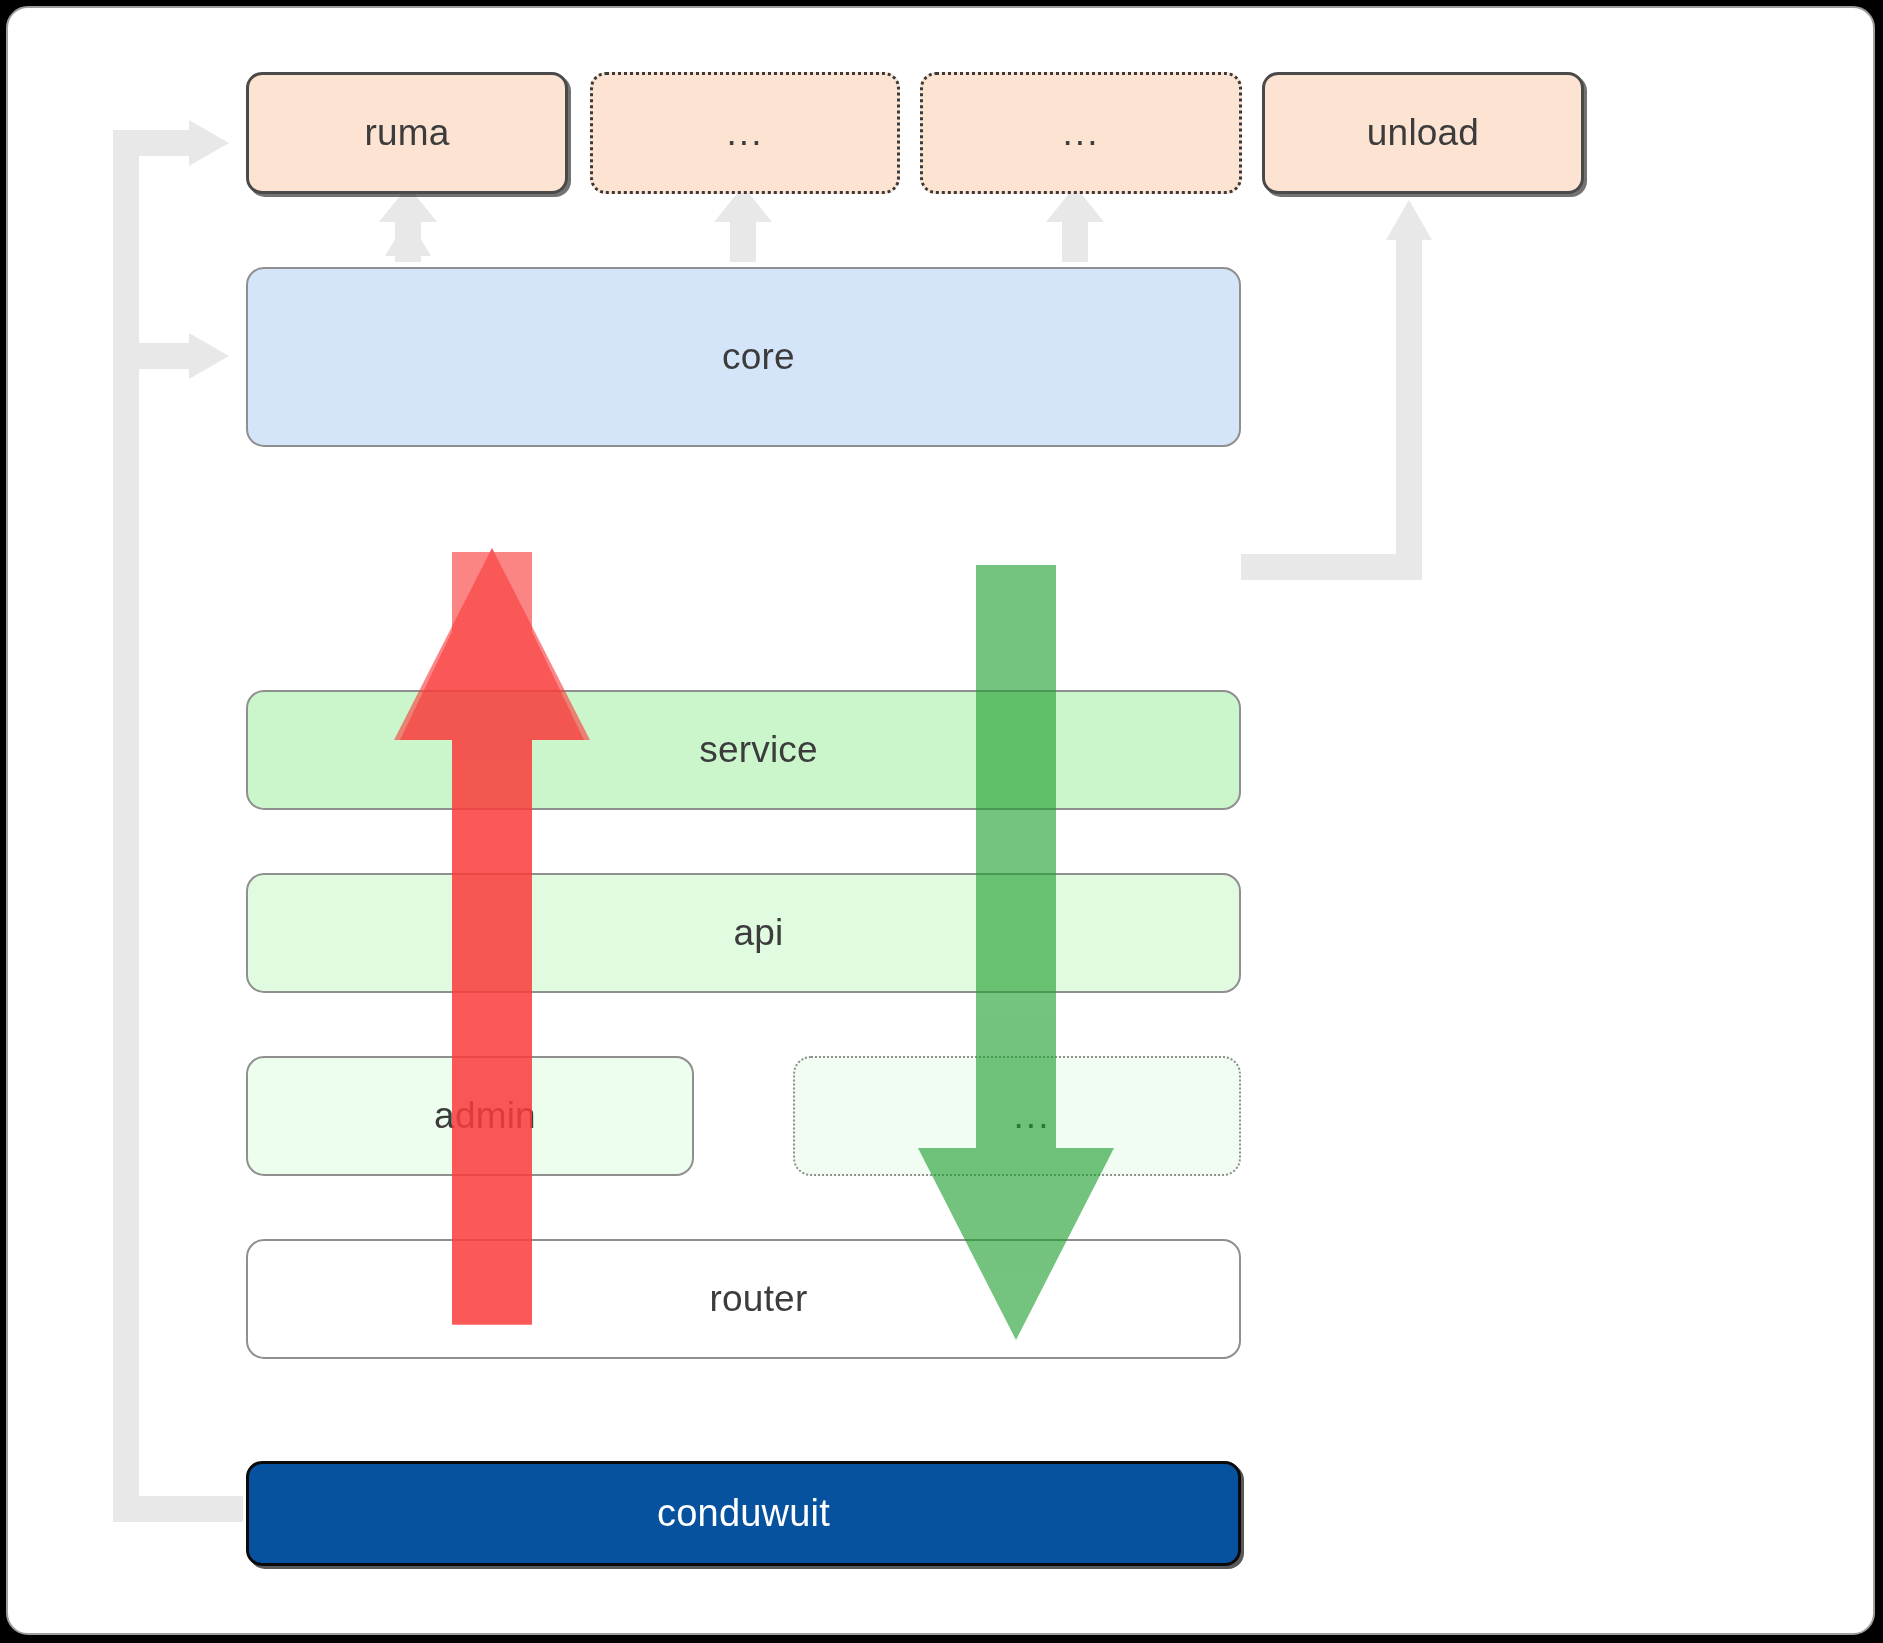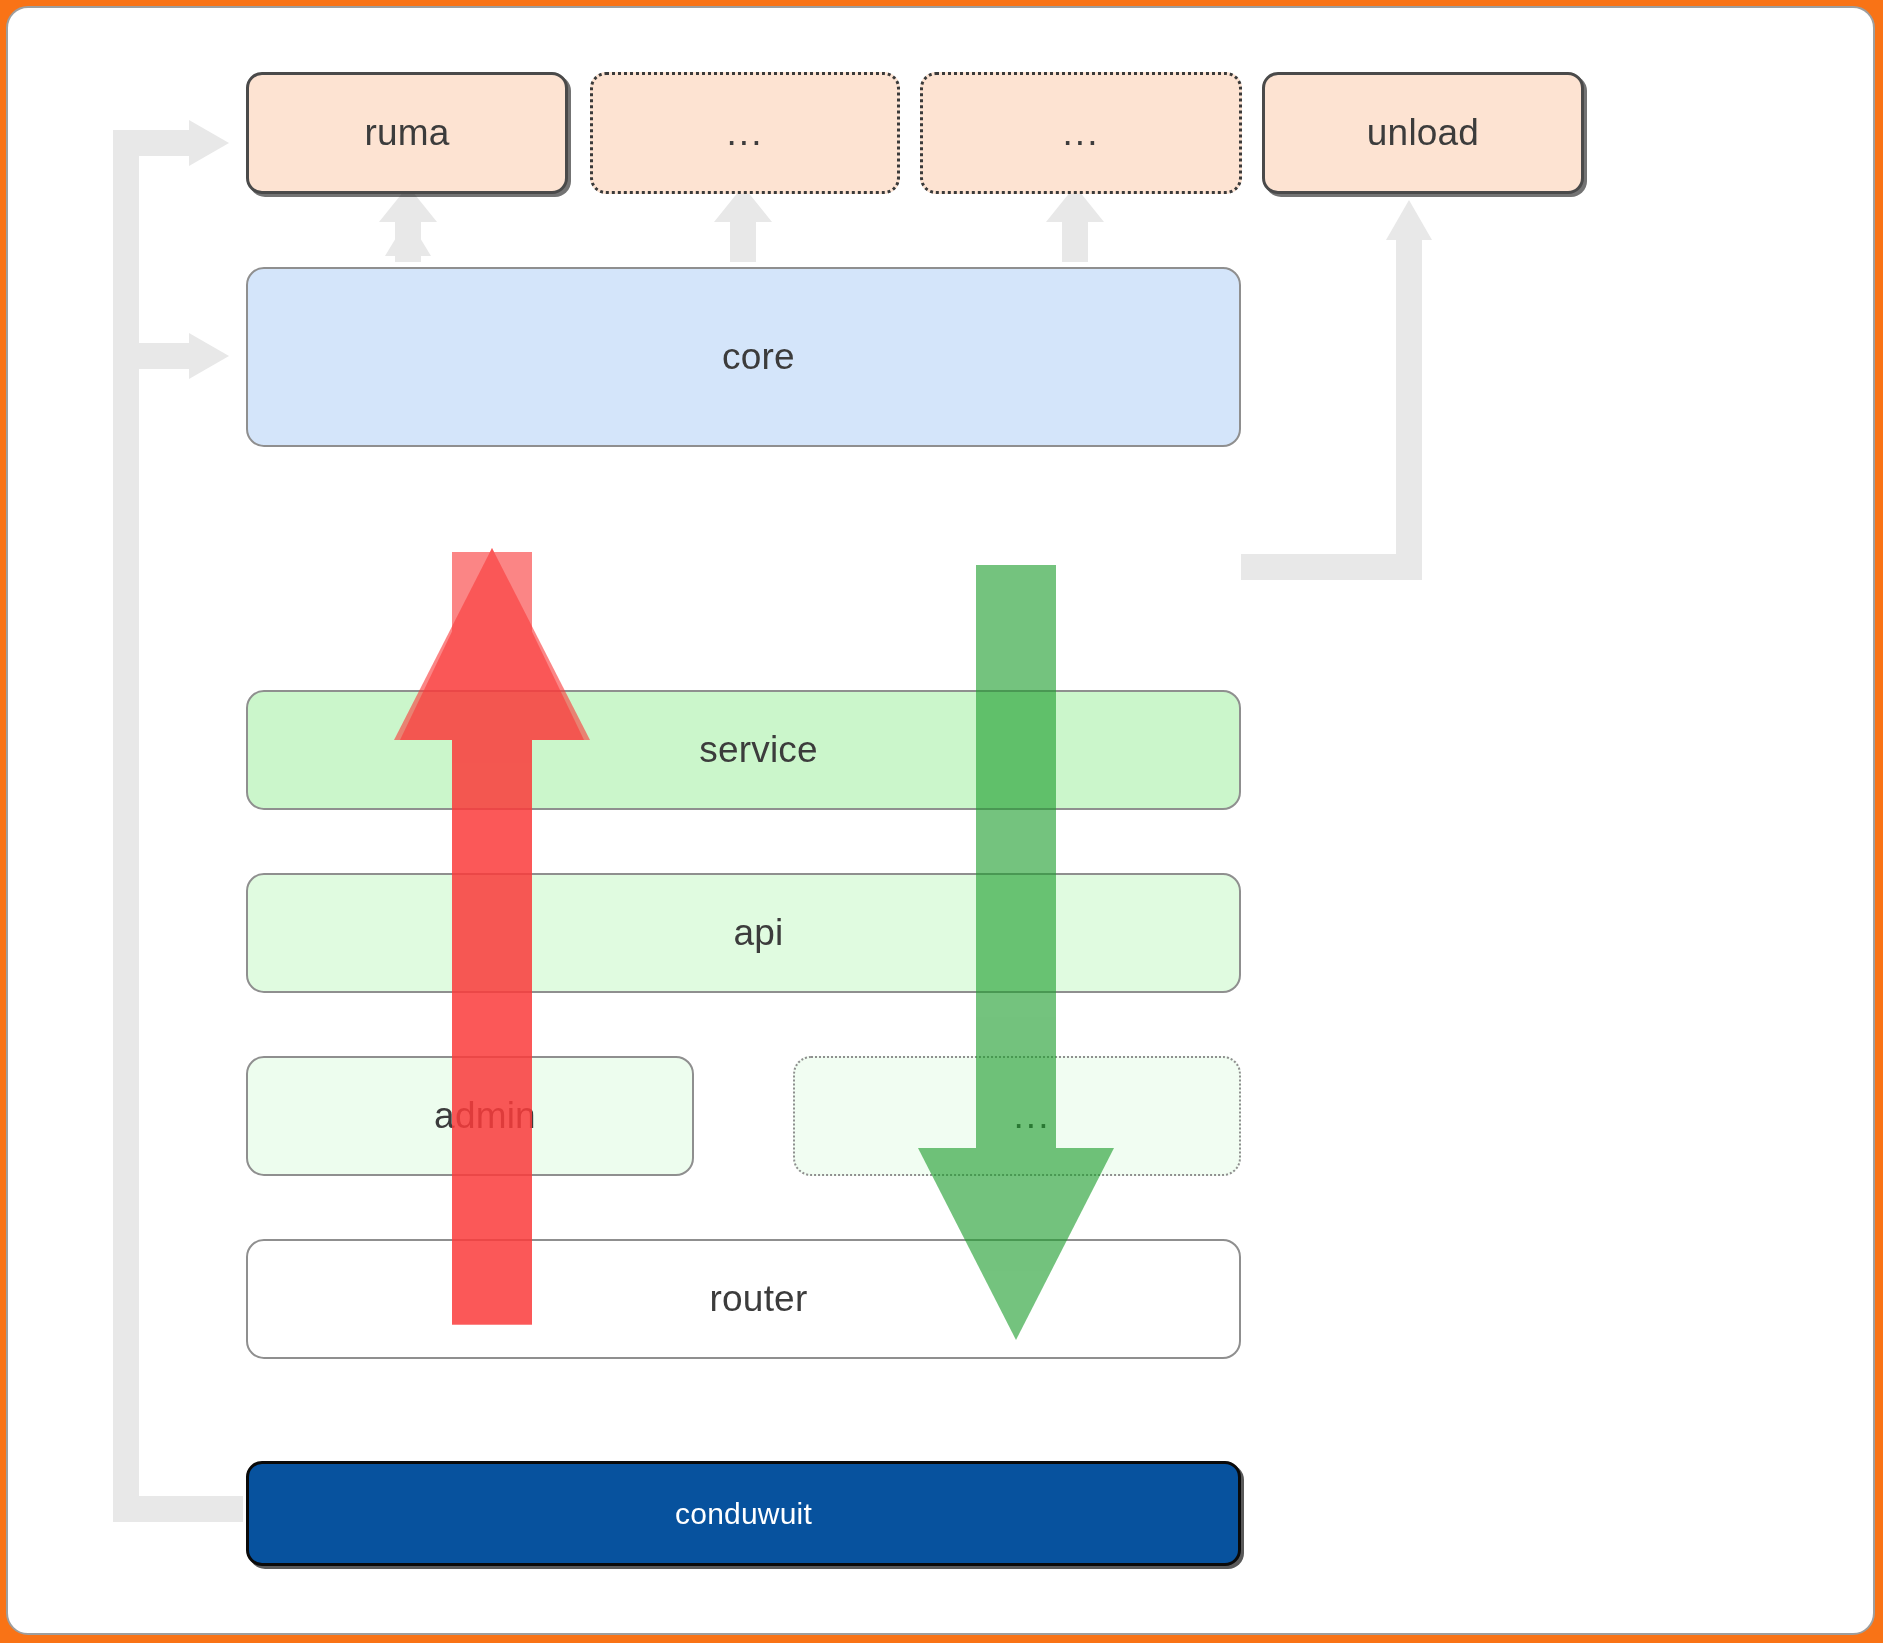--- a/index.html
+++ b/index.html
@@ -7,21 +7,21 @@
     padding: 0;
     background: #ffffff;
   }
   body {
     font-family: "Liberation Sans", sans-serif;
   }
   #canvas {
     position: relative;
     width: 1883px;
     height: 1643px;
-    background: #f97316;
+    background: #000000;
     overflow: hidden;
   }
   
   #frame {
     position: absolute;
     left: 6px;
     top: 6px;
     width: 1869px;
     height: 1629px;
     border: 2px solid #9e9e9e;
@@ -189,19 +189,19 @@
       <polygon points="492,548 590,740 394,740" fill="#fa3c3c"></polygon>
     </g>
 
     <g opacity="0.62">
       <rect x="976" y="565" width="80" height="670" fill="#1f9e2e"></rect>
       <polygon points="1016,1340 918,1148 1114,1148" fill="#1f9e2e"></polygon>
     </g>
   </svg>
 
   <div class="node" style="left:246px; top:1461px; width:995px; height:105px; background:#07529e;
-              border:3px solid #0a0a0a; border-radius:16px; color:#ffffff; font-size:30px;
+              border:3px solid #0a0a0a; border-radius:16px; color:#ffffff; font-size:38px;
               box-shadow:3px 3px 0 rgba(0,0,0,0.65);">
     <span>conduwuit</span>
   </div>
 
 
 </div>
 
 </body></html>

